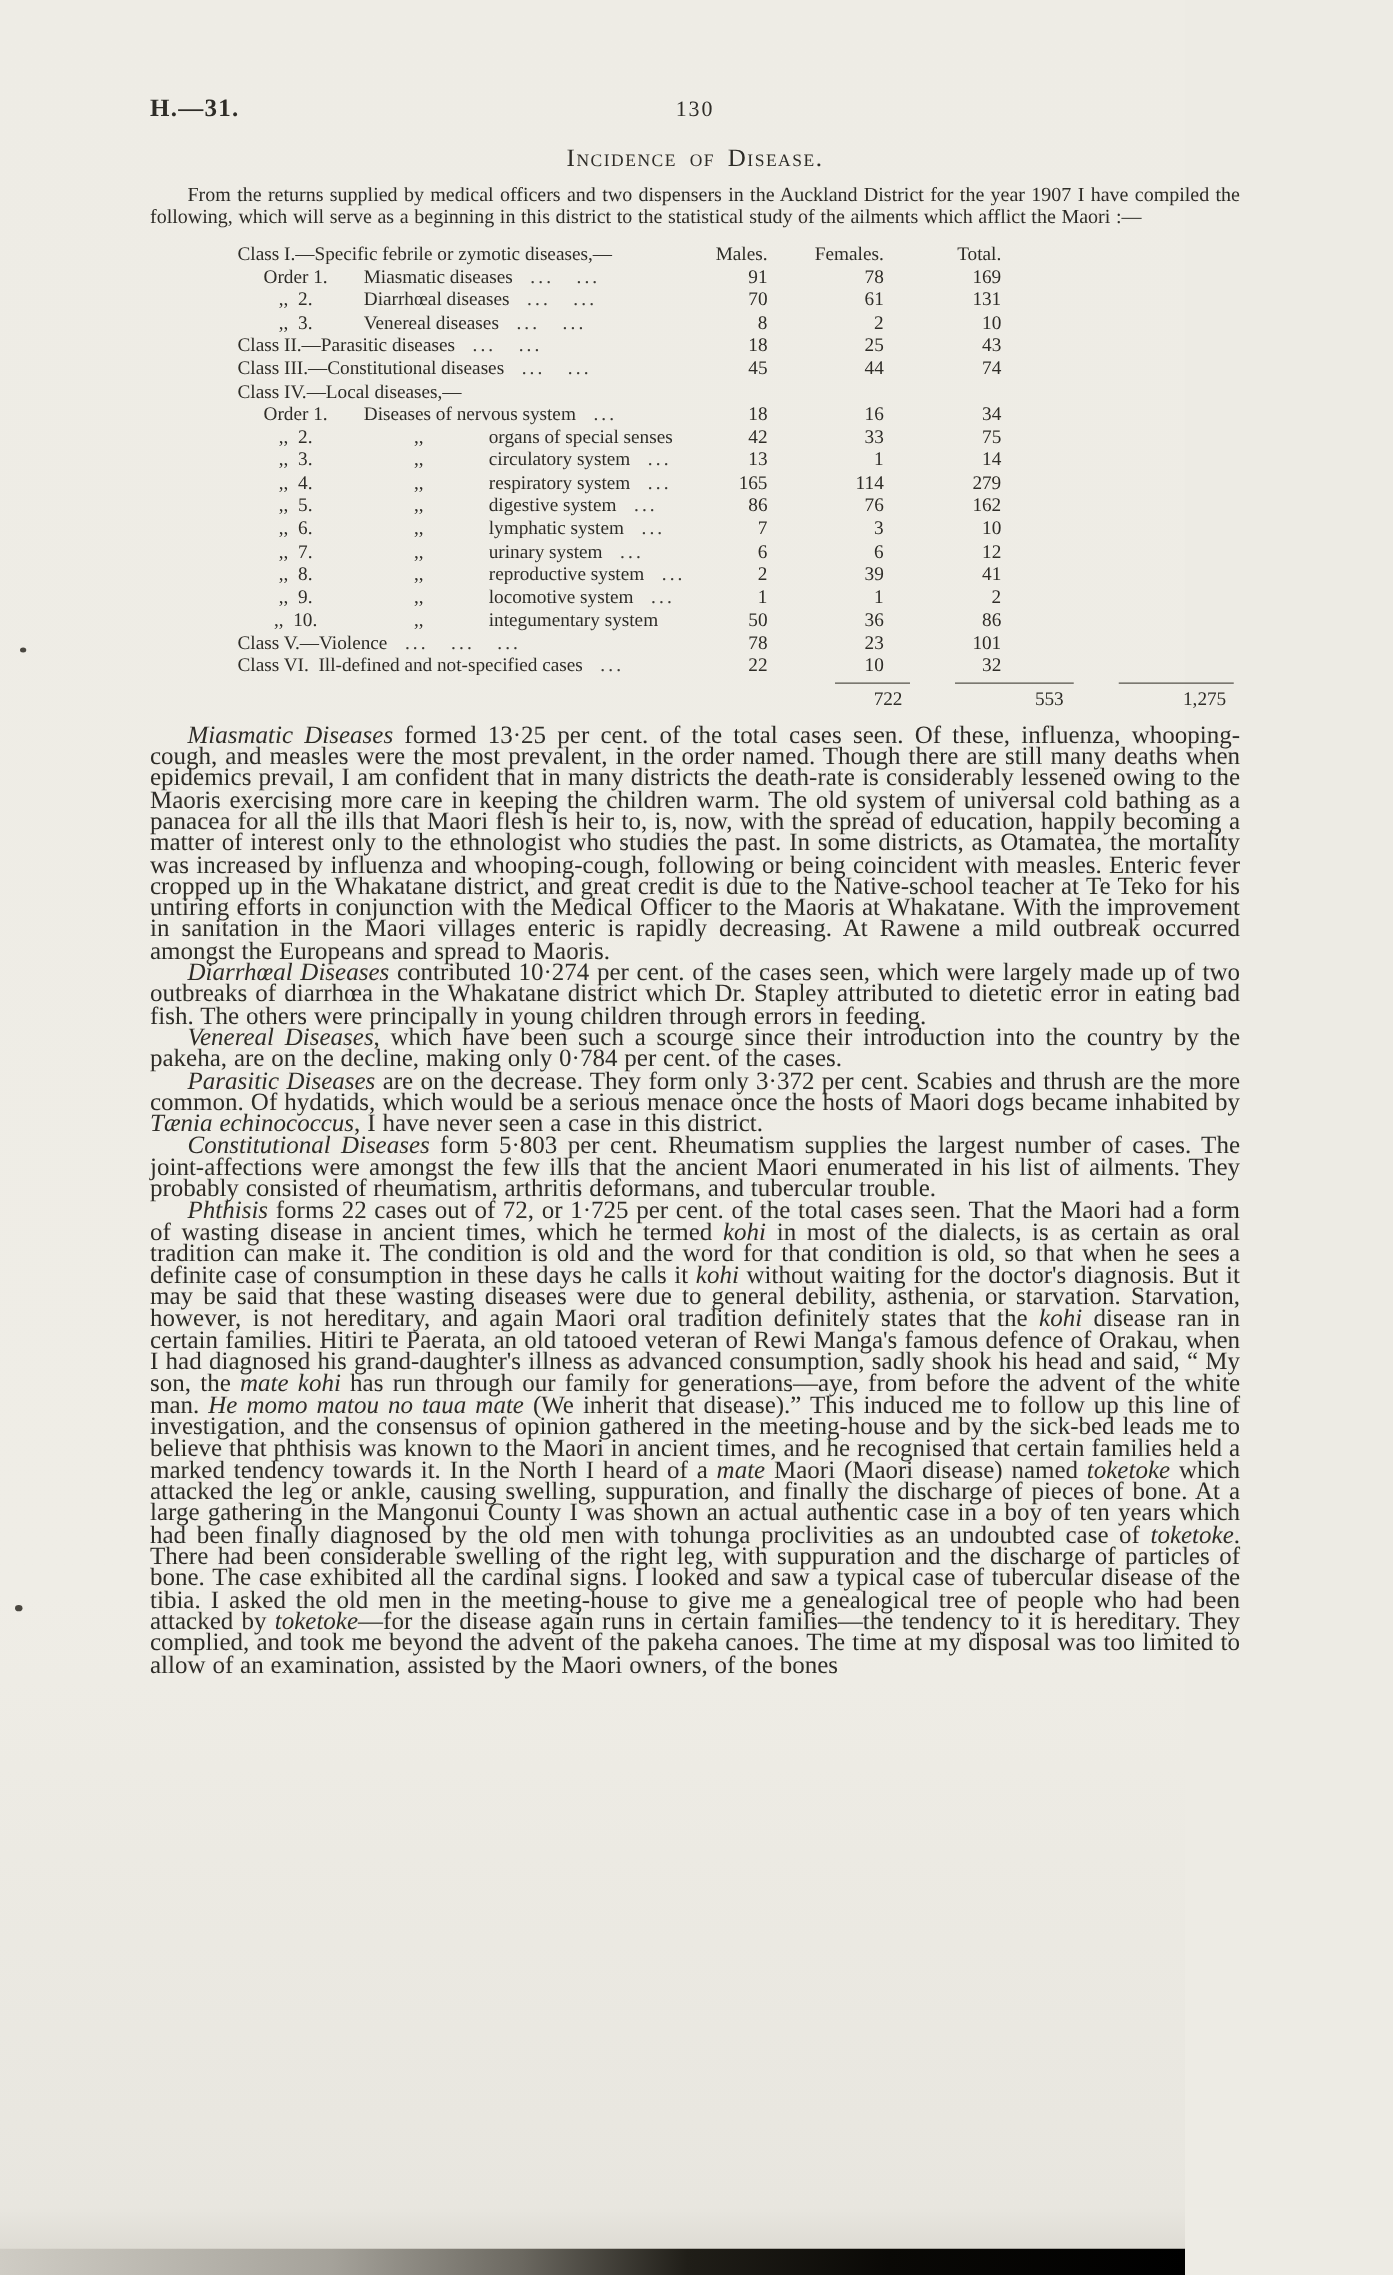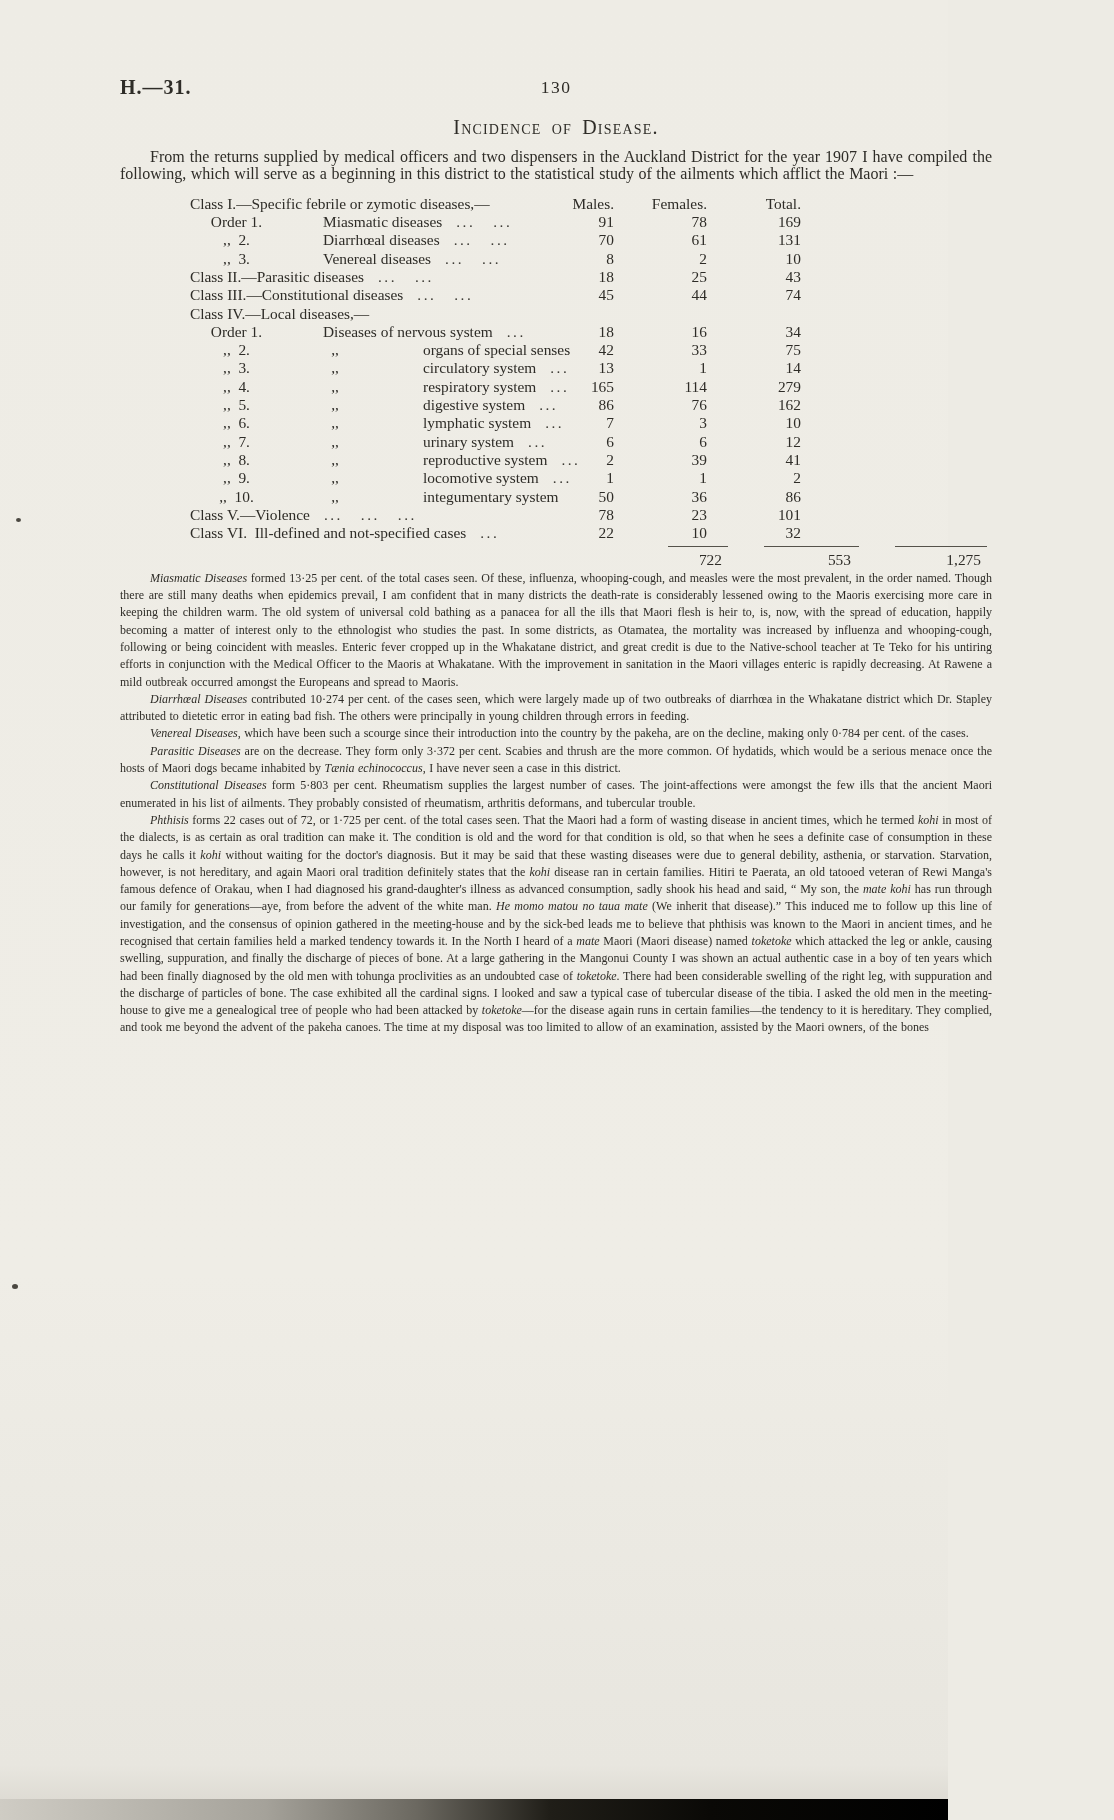--- a/index.html
+++ b/index.html
@@ -23,33 +23,33 @@
     font-variant:small-caps; letter-spacing:1.2px; word-spacing:4px; }
 
   p.intro { margin:9px 0 12px 0; text-indent:30px; text-align:justify;
     font-size:16px; line-height:17.4px; word-spacing:0.5px; }
 
   
   .disease-table { margin:8px 0 0 70px; width:617px; font-size:15.4px; }
   .t-row { display:grid; grid-template-columns:95px 100px 175px 60px 95px 92px; line-height:18.3px; }
   .c-prefix { grid-column:1; text-align:center; padding-right:2px; white-space:nowrap; }
   .c-ditto  { grid-column:2; text-align:center; }
-  .c-text   { grid-column:3; white-space:nowrap; padding-left:6px;margin-left:32px; }
+  .c-text   { grid-column:3; white-space:nowrap; padding-left:6px; }
   .c-text.span2 { grid-column:2 / 4; }
   .c-label  { grid-column:1 / 4; white-space:nowrap; }
   .c-m { grid-column:4; text-align:right; padding-right:6px; }
   .c-f { grid-column:5; text-align:right; padding-right:8px; }
   .c-t { grid-column:6; text-align:right; padding-right:6px; }
   .dots { letter-spacing:2.5px; margin-left:14px; color:#3c3a34; }
   .t-row.totals { margin-top:4px;gap:36px; }
   .t-row.totals .c-m, .t-row.totals .c-f, .t-row.totals .c-t {
     border-top:1px solid #55524a; padding-top:4px; }
 
   
-  .body-text { font-size:12px; line-height:17.3px;
+  .body-text { margin-top:10px; font-size:20px; line-height:17.3px;
     text-align:justify; word-spacing:0.5px; }
   .body-text p { margin:0; text-indent:30px; }
   .it { font-style:italic; }
 
   
   .scan-bar { position:absolute; left:0; right:0; bottom:0; height:21px;
     background:linear-gradient(90deg,#cfccc4 0%, #a5a29a 28%, #6b6860 44%, #201e18 58%, #0a0906 75%, #000 100%); }
   .speck { position:absolute; background:#4a4740; border-radius:50%; }
   .speck.s1 { left:16px; top:518px; width:5px; height:4px; }
   .speck.s2 { left:12px; top:1284px; width:6px; height:5px; }

